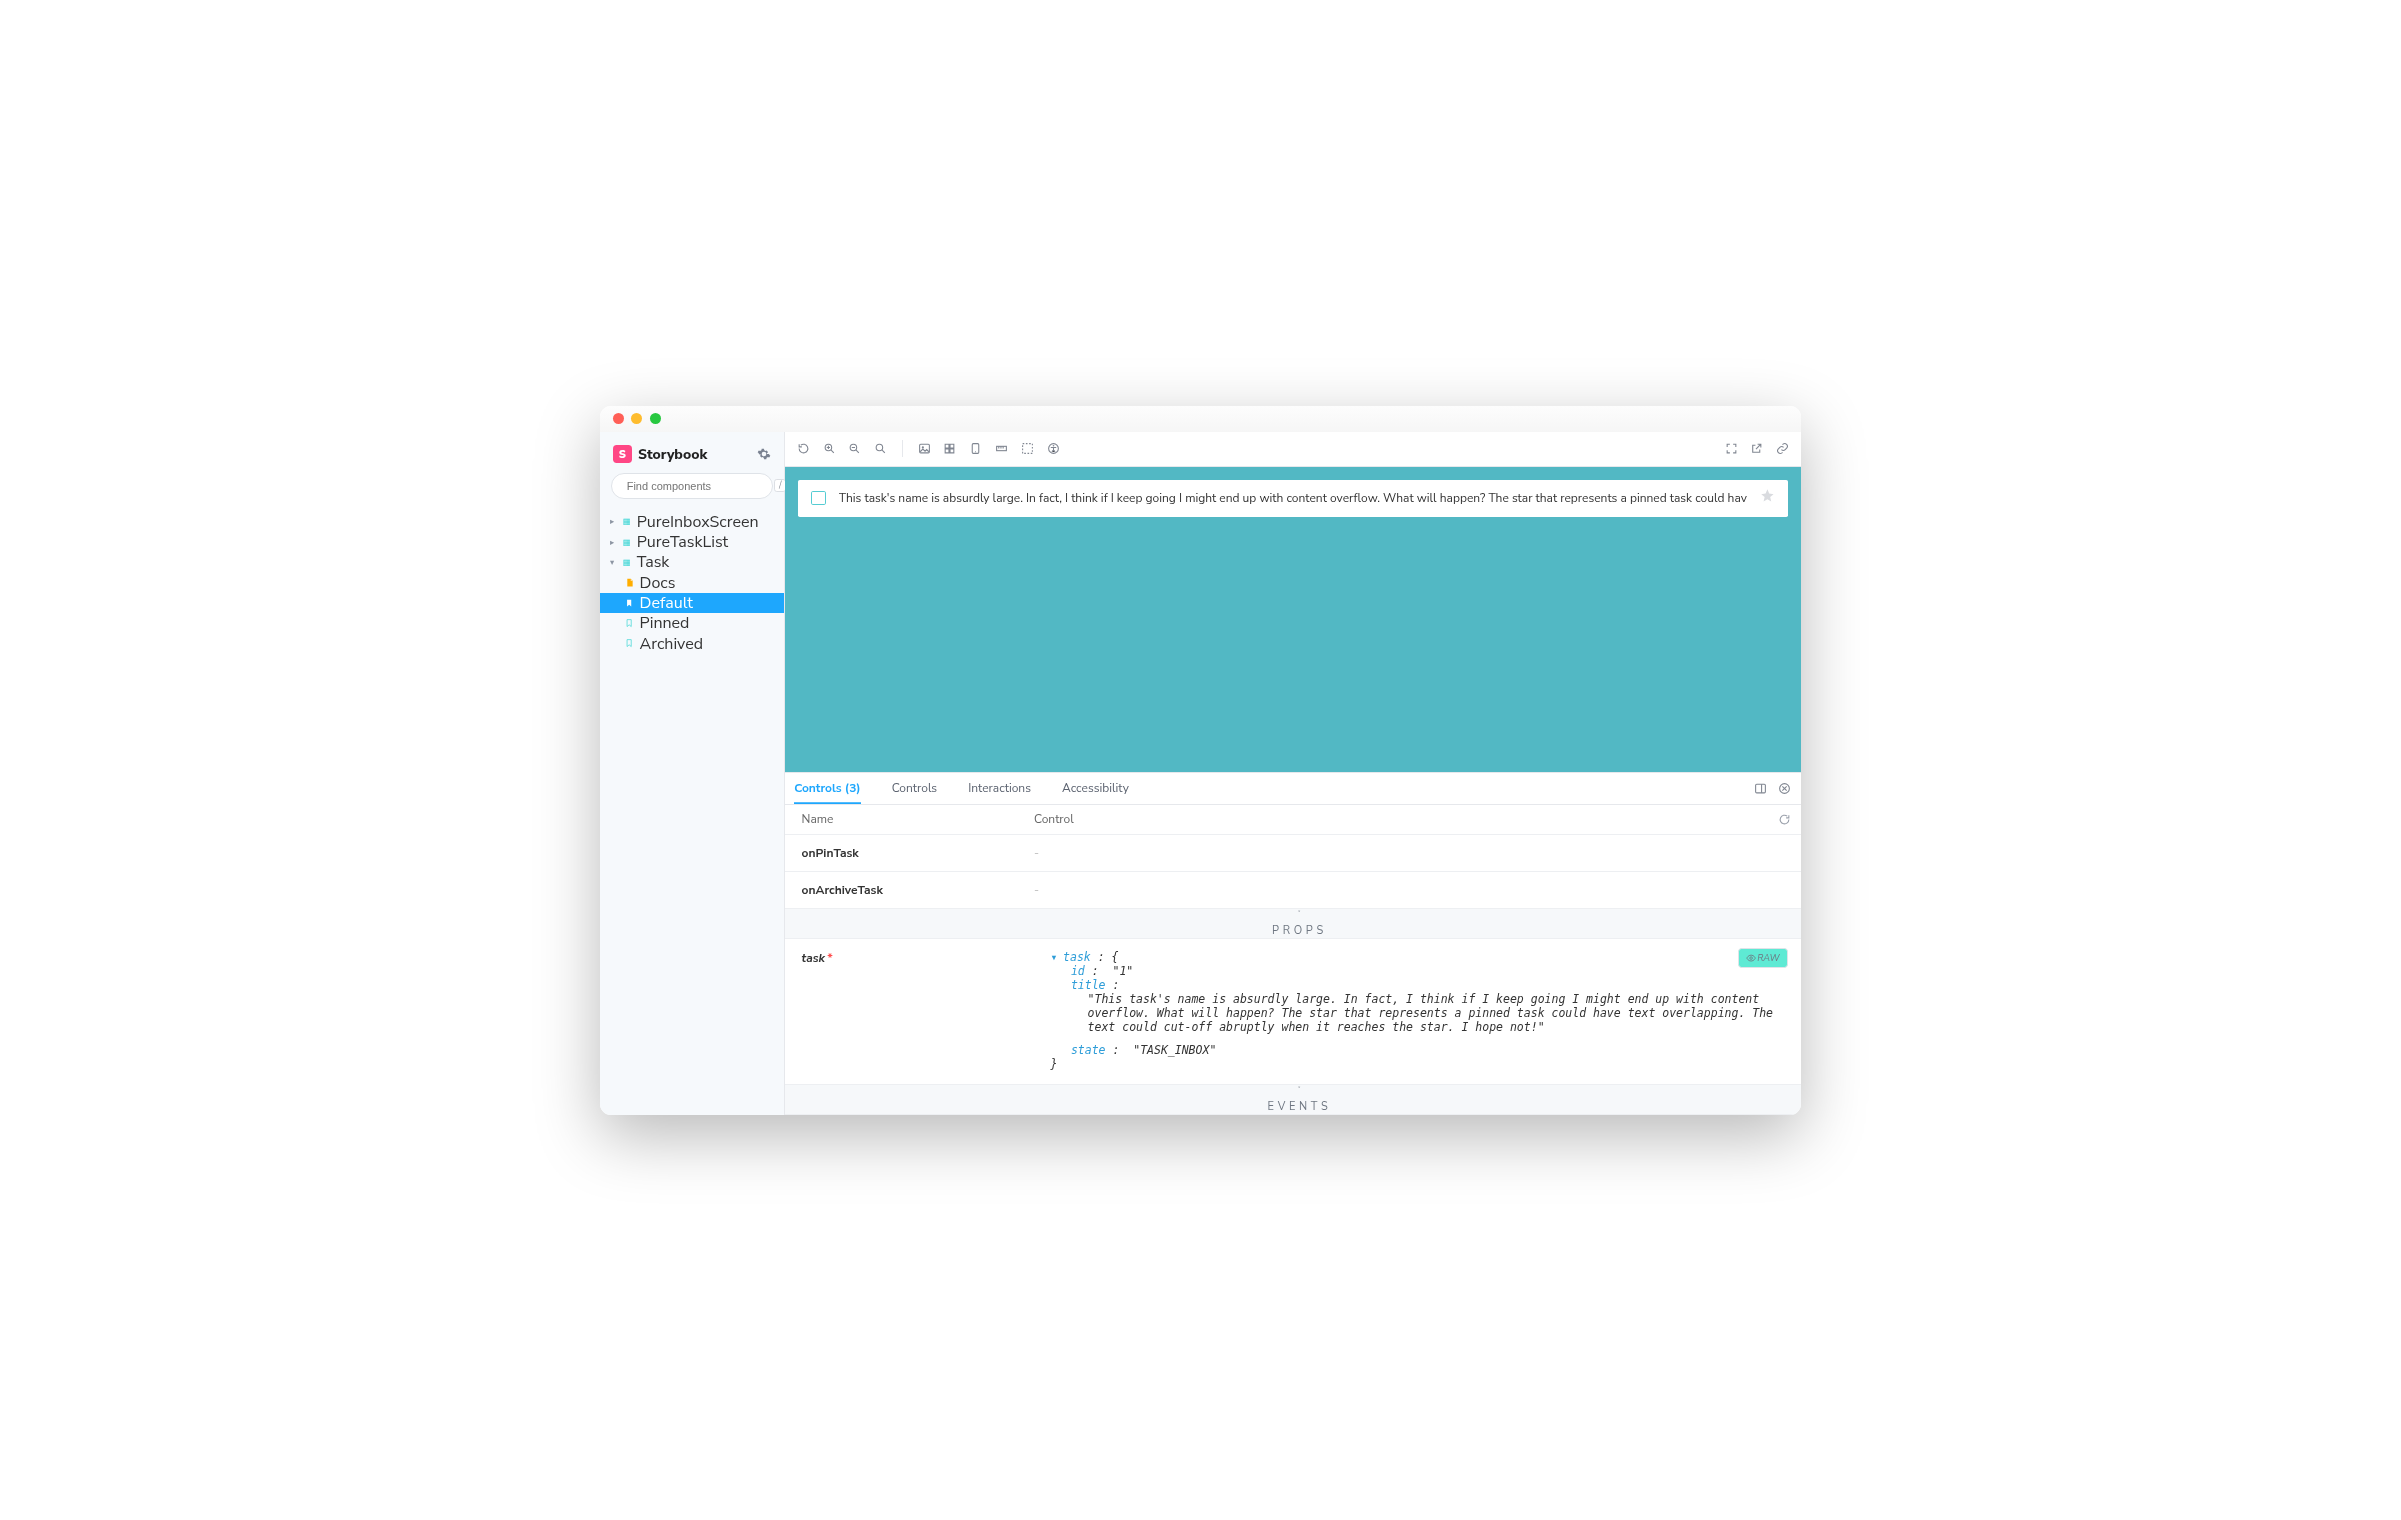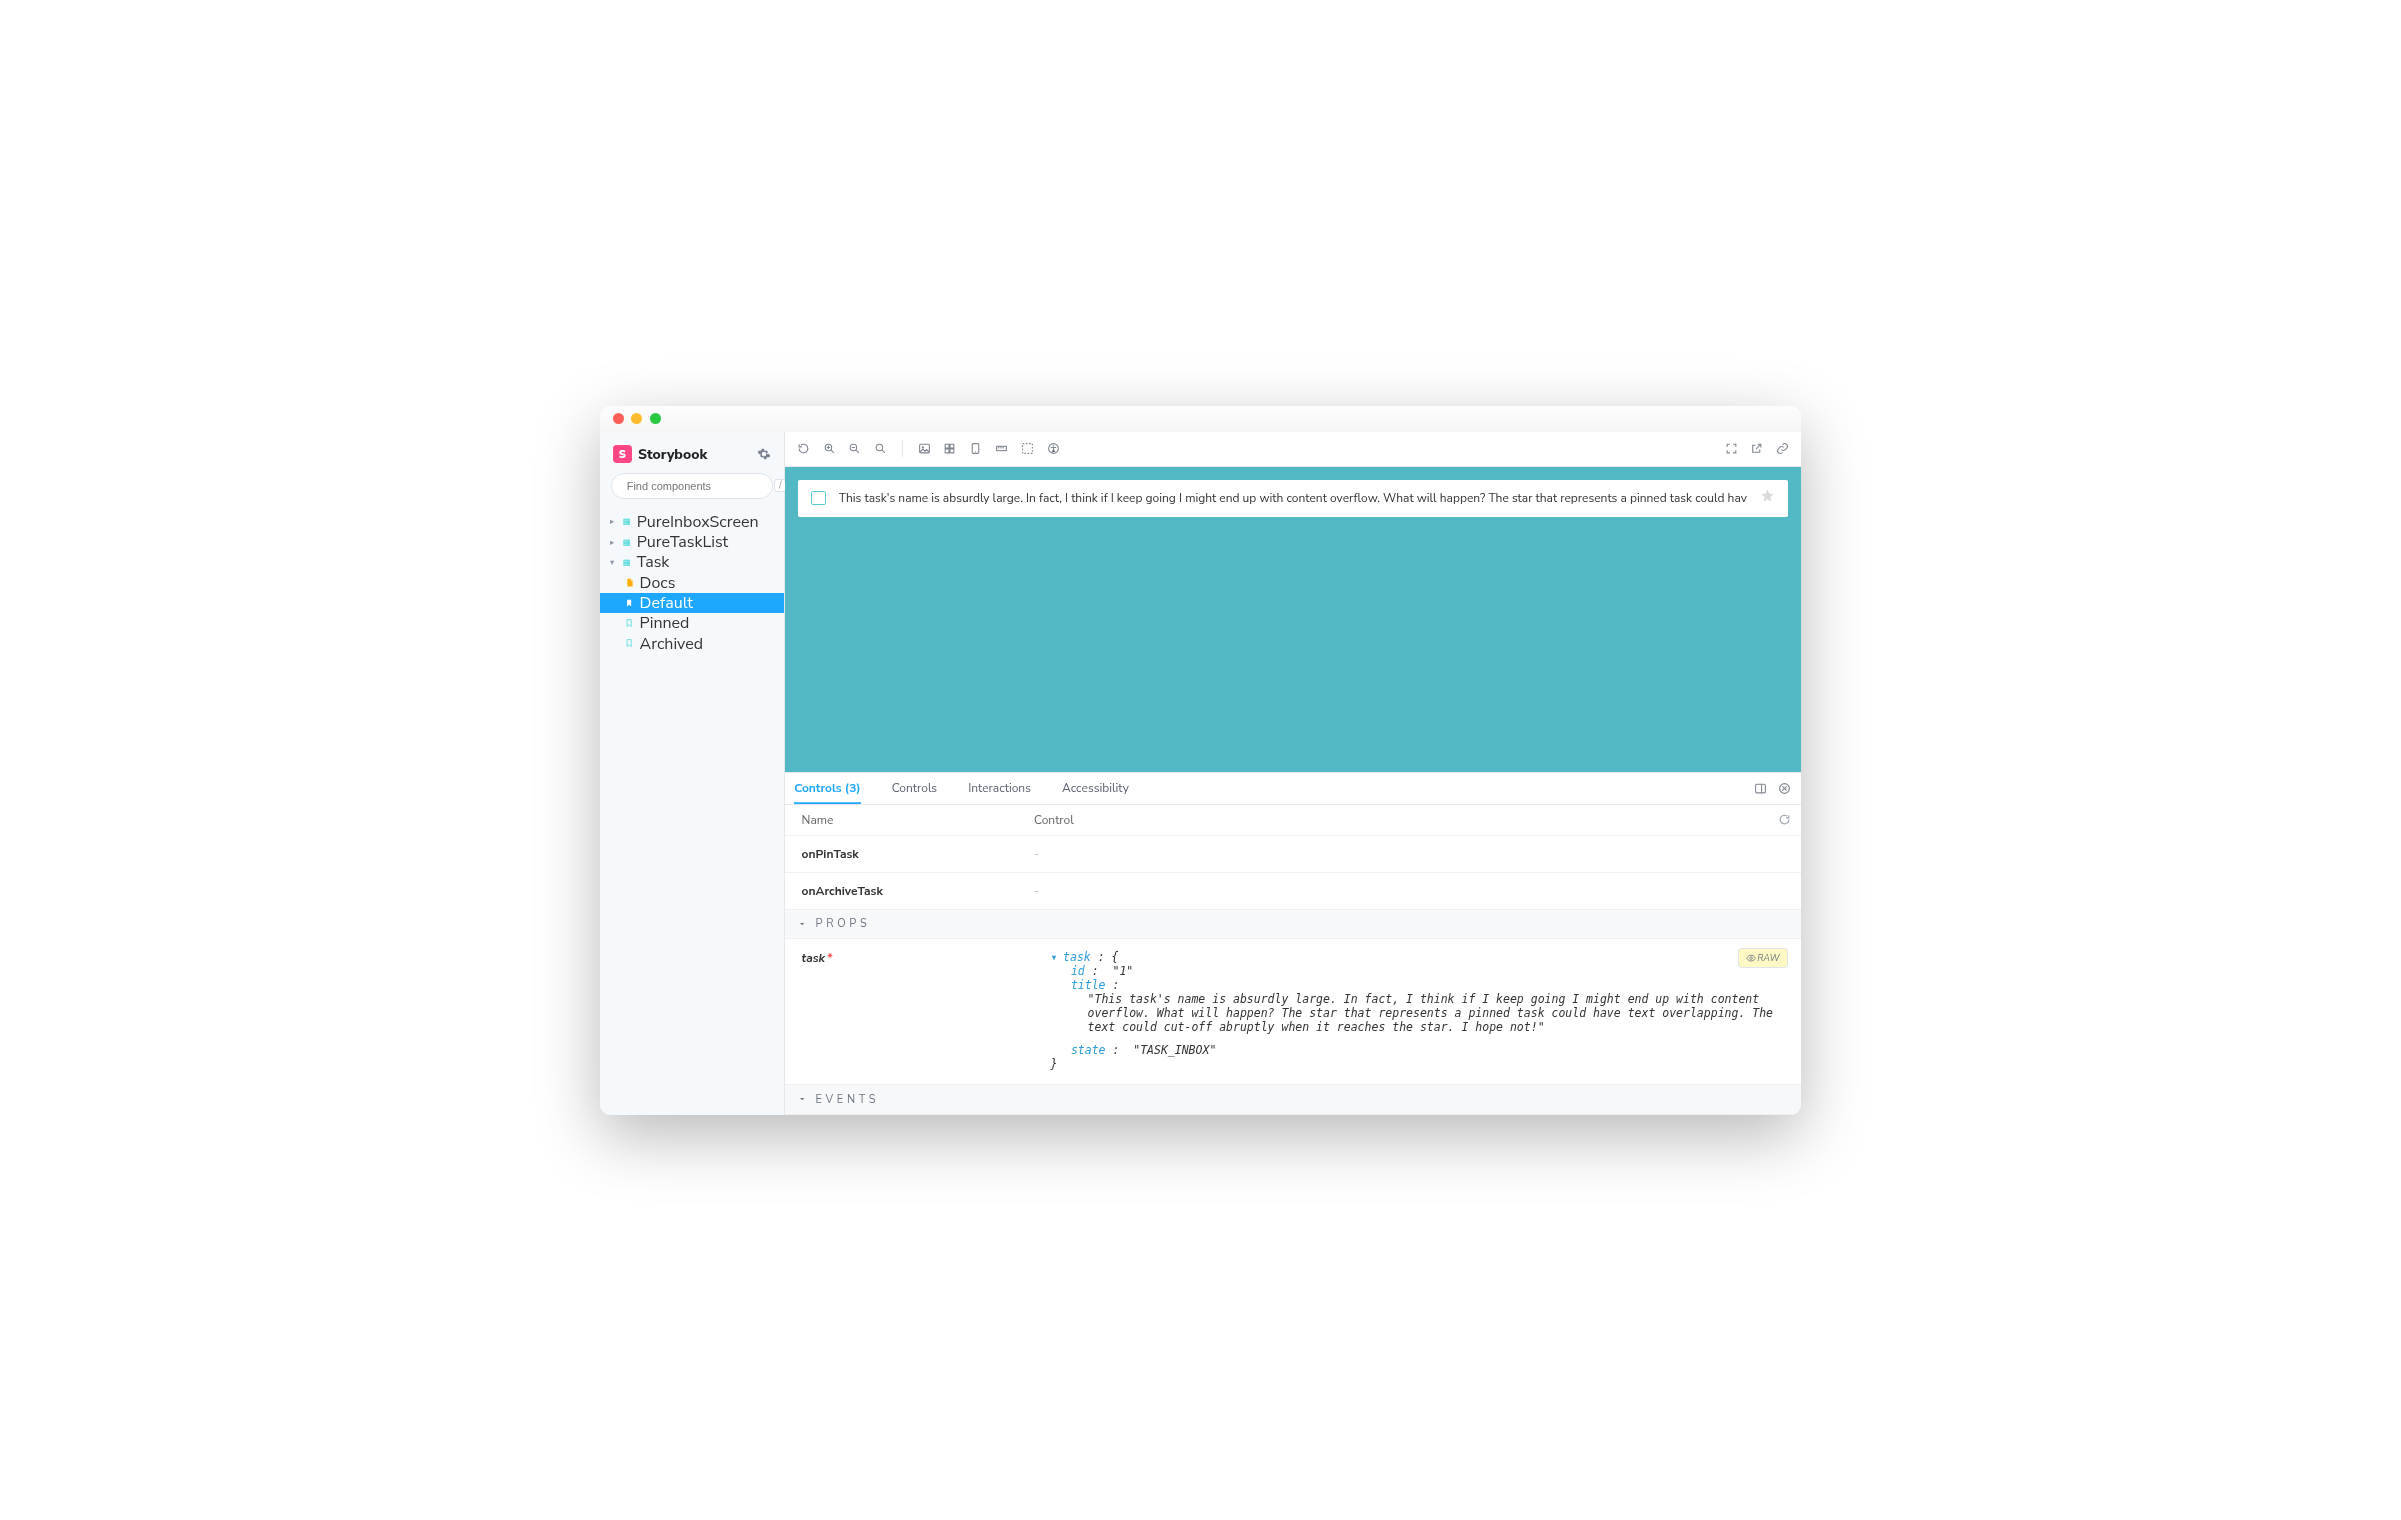--- a/index.html
+++ b/index.html
@@ -143,38 +143,38 @@
     .ctable-row { min-height:37px; }
     .ct-name { width:249px; padding-left:16.6px; font-weight:700; }
     .ctable-head .ct-name { font-weight:400; }
     .ct-control { flex:1; color:#666; display:flex; align-items:center; }
     .ct-reset { width:33px; display:flex; justify-content:center; color:#9aa0ab; cursor:pointer; }
     .dash { color:#bbb; }
 
     .section-head {
       height:29.6px; display:flex; align-items:center; gap:9.2px;
       padding-left:13px; background:#f6f8fa; border-bottom:0.9px solid #edeff2;
-      font-size:11px; letter-spacing:3.7px; color:#6e7681; text-transform:uppercase;
+      font-size:11px; letter-spacing:3.7px; color:#6e7681; text-transform:uppercase;flex-direction:column;
     }
 
     .task-row { display:flex; border-bottom:0.9px solid #edeff2; padding:11px 13px 13px 16.6px; font-size:12px; position:relative;font-style:italic; }
     .task-row .ct-name { font-weight:700; width:249px; padding-left:0; }
     .req-star { color:#ff4d4d; font-weight:700; margin-left:1.8px; }
 
     .obj-view { flex:1; font-family: ui-monospace, SFMono-Regular, Menlo, monospace; font-size:11.5px; color:#333; }
     .obj-key { color:#2e9dd8; }
     .obj-toggle { color:#2e9dd8; margin-right:5.5px; }
     .obj-str { color:#333; }
     .obj-line { white-space:pre-wrap; }
     .obj-indent-1 { padding-left:20.3px; }
     .obj-indent-2 { padding-left:37px; }
 
     .raw-btn {
       position:absolute; top:9.2px; right:13px;
-      border:0.9px solid #e0e3e8; border-radius:3.7px; background:#fef9c3;
+      border:0.9px solid #e0e3e8; border-radius:3.7px; background:#5eead4;
       font-size:9.2px; color:#6e7681; padding:2.8px 7.4px; display:flex; gap:1px; align-items:center;
       cursor:pointer;
       justify-content:flex-end;
     }
   </style>
 </head>
 <body>
 
 <div class="window">
 

